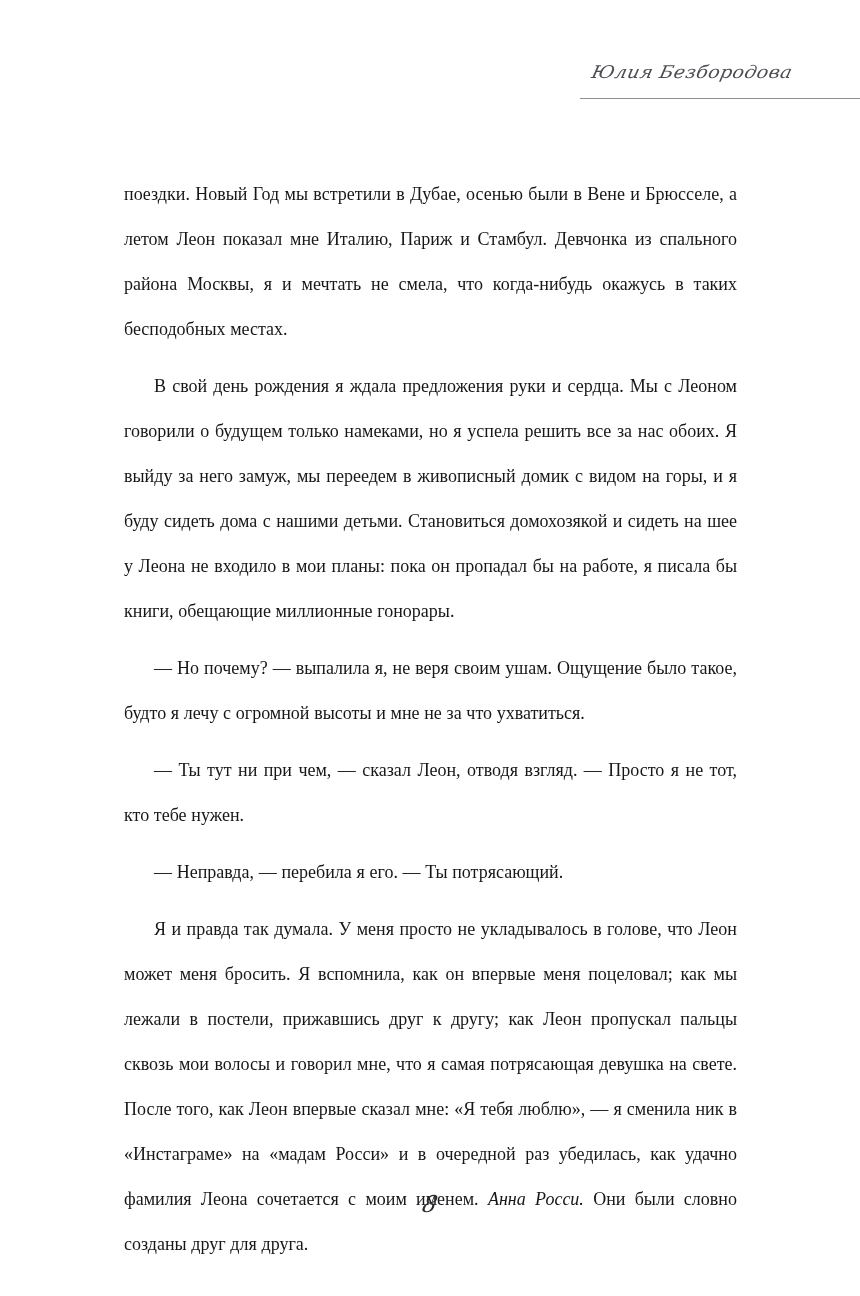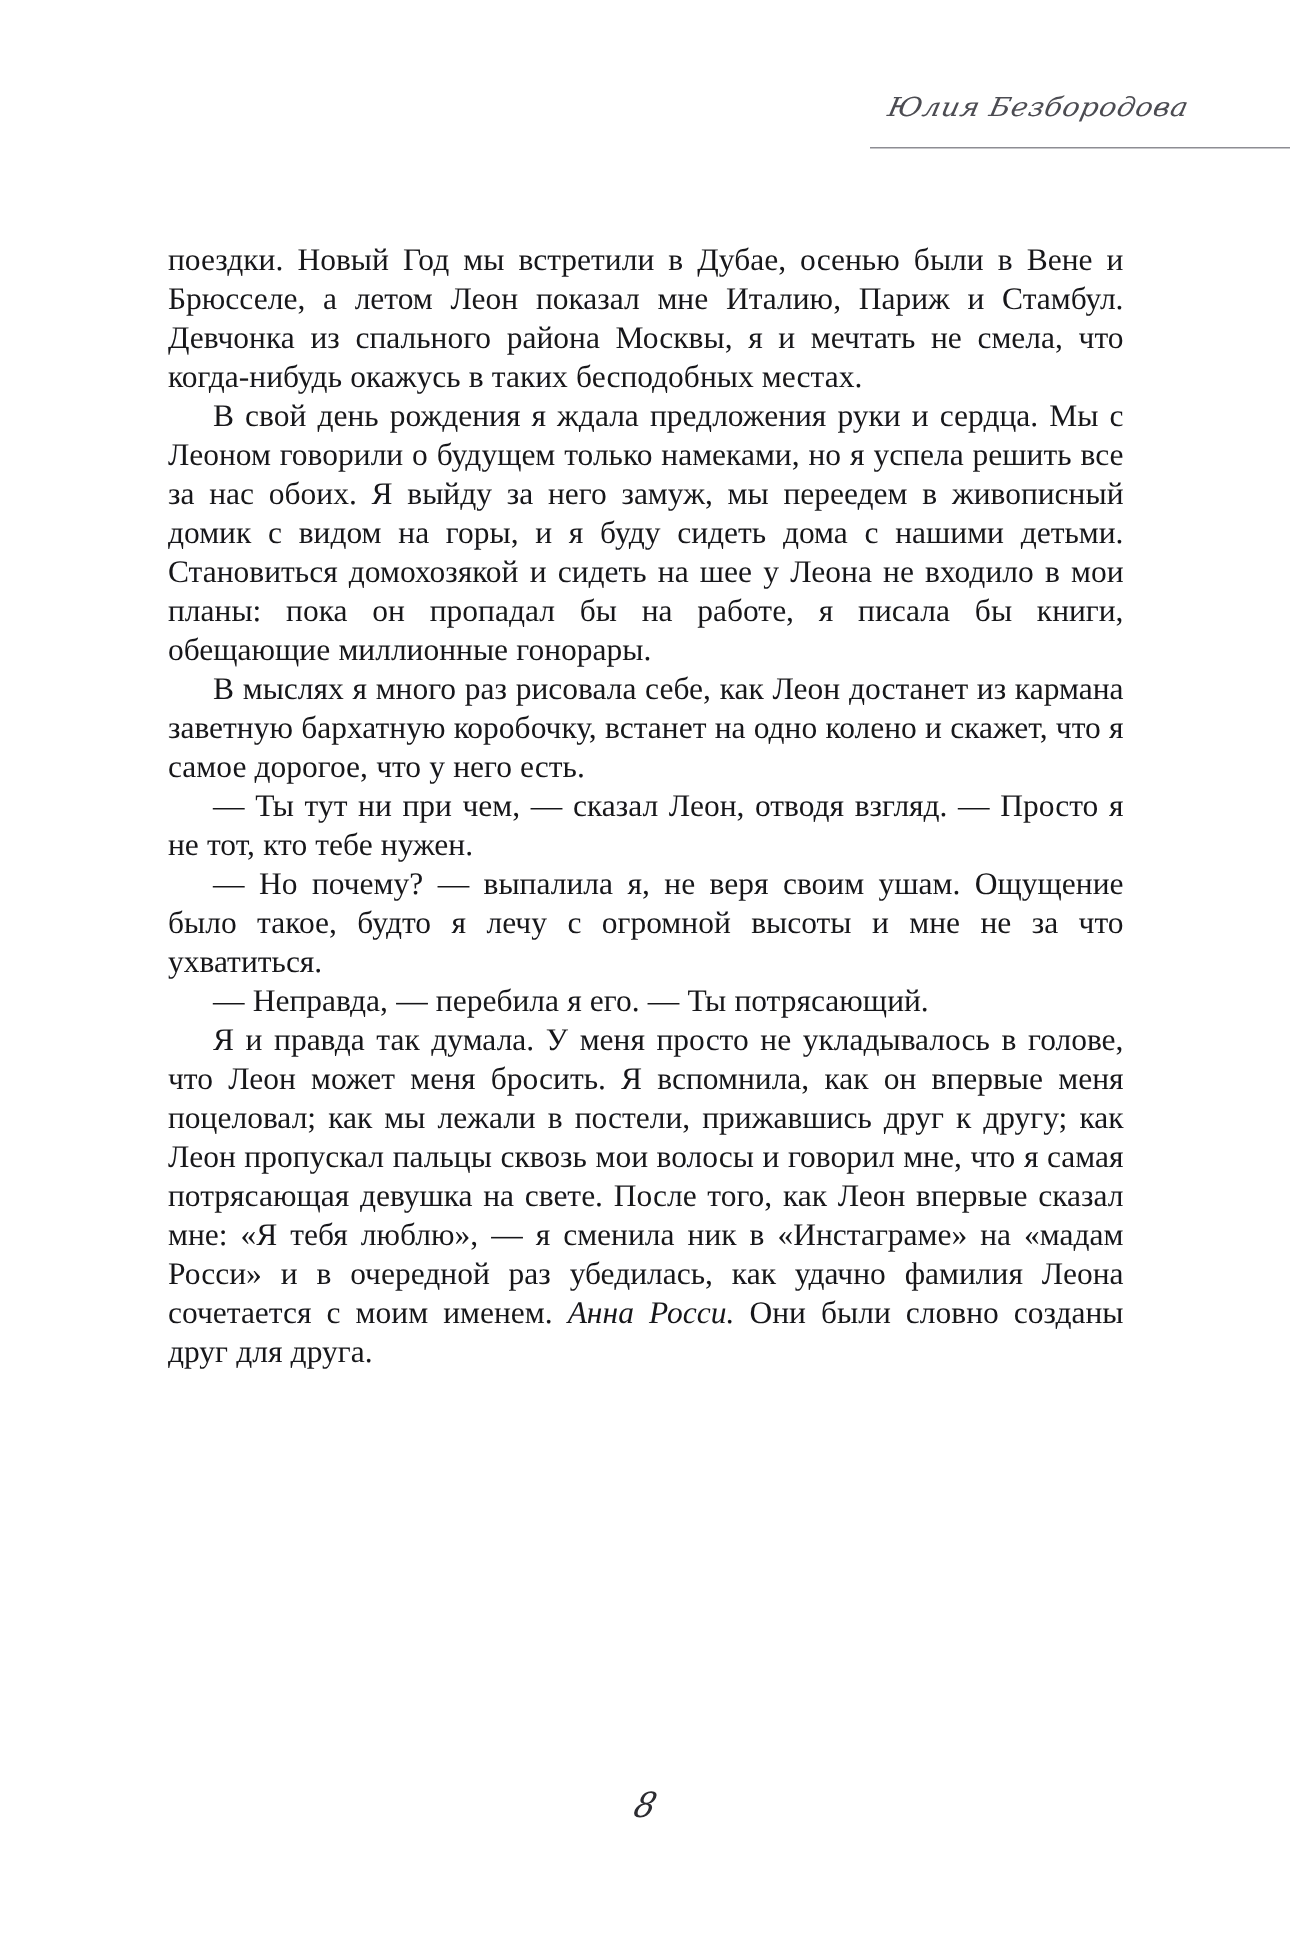--- a/index.html
+++ b/index.html
@@ -60,23 +60,23 @@
   }
 
   
   .textblock {
     position: absolute;
     left: 112px;
     top: 160px;
     width: 637px;
   }
   .textblock p {
-    margin: 0;
-    font-size: 21px;
-    line-height: 26px;
+    margin: 12px;
+    font-size: 18px;
+    line-height: 45px;
     text-align: justify;
     text-justify: inter-word;
     text-indent: 30px;
     hyphens: manual;
     word-spacing: 0.2px;
   }
   .textblock p.no-indent {
     text-indent: 0;
   }
   .textblock p em {
@@ -110,26 +110,25 @@
       <div class="head-rule"></div>
     </div>
   </div>
 
   <div class="textblock">
 
     <p class="no-indent">поездки. Новый Год мы встретили в Дубае, осенью были в Вене и Брюсселе, а летом Леон показал мне Италию, Париж и Стамбул. Девчонка из спального района Москвы, я и мечтать не смела, что когда-нибудь окажусь в таких бесподобных местах.</p>
 
     <p>В свой день рождения я ждала предложения руки и сердца. Мы с Леоном говорили о будущем только намеками, но я успела решить все за нас обоих. Я выйду за него замуж, мы переедем в живописный домик с видом на горы, и я буду сидеть дома с нашими детьми. Становиться домохозякой и сидеть на шее у Леона не входило в мои планы: пока он пропадал бы на работе, я писала бы книги, обещающие миллионные гонорары.</p>
 
-    <p>В мыслях я много раз рисовала себе, как Леон достанет из кармана заветную бархатную коробочку, встанет на одно колено и скажет, что я самое дорогое, что у него есть.</p>
 
 
+    <p>— Но почему? — выпалила я, не веря своим ушам. Ощущение было такое, будто я лечу с огромной высоты и мне не за что ухватиться.</p>
+
     <p>— Ты тут ни при чем, — сказал Леон, отводя взгляд. — Просто я не тот, кто тебе нужен.</p>
-
-    <p>— Но почему? — выпалила я, не веря своим ушам. Ощущение было такое, будто я лечу с огромной высоты и мне не за что ухватиться.</p>
 
     <p>— Неправда, — перебила я его. — Ты потрясающий.</p>
 
     <p>
       <span>Я и правда так думала. У меня просто не укладывалось в голове, что Леон может меня бросить. Я вспомнила, как он впервые меня поцеловал; как мы лежали в постели, прижавшись друг к другу; как Леон пропускал пальцы сквозь мои волосы и говорил мне, что я самая потрясающая девушка на свете. После того, как Леон впервые сказал мне: «Я тебя люблю», — я сменила ник в «Инстаграме» на «мадам Росси» и в очередной раз убедилась, как удачно фамилия Леона сочетается с моим именем. </span><em>Анна Росси.</em><span> Они были словно созданы друг для друга.</span>
     </p>
 
   </div>
 
   <div class="folio">

